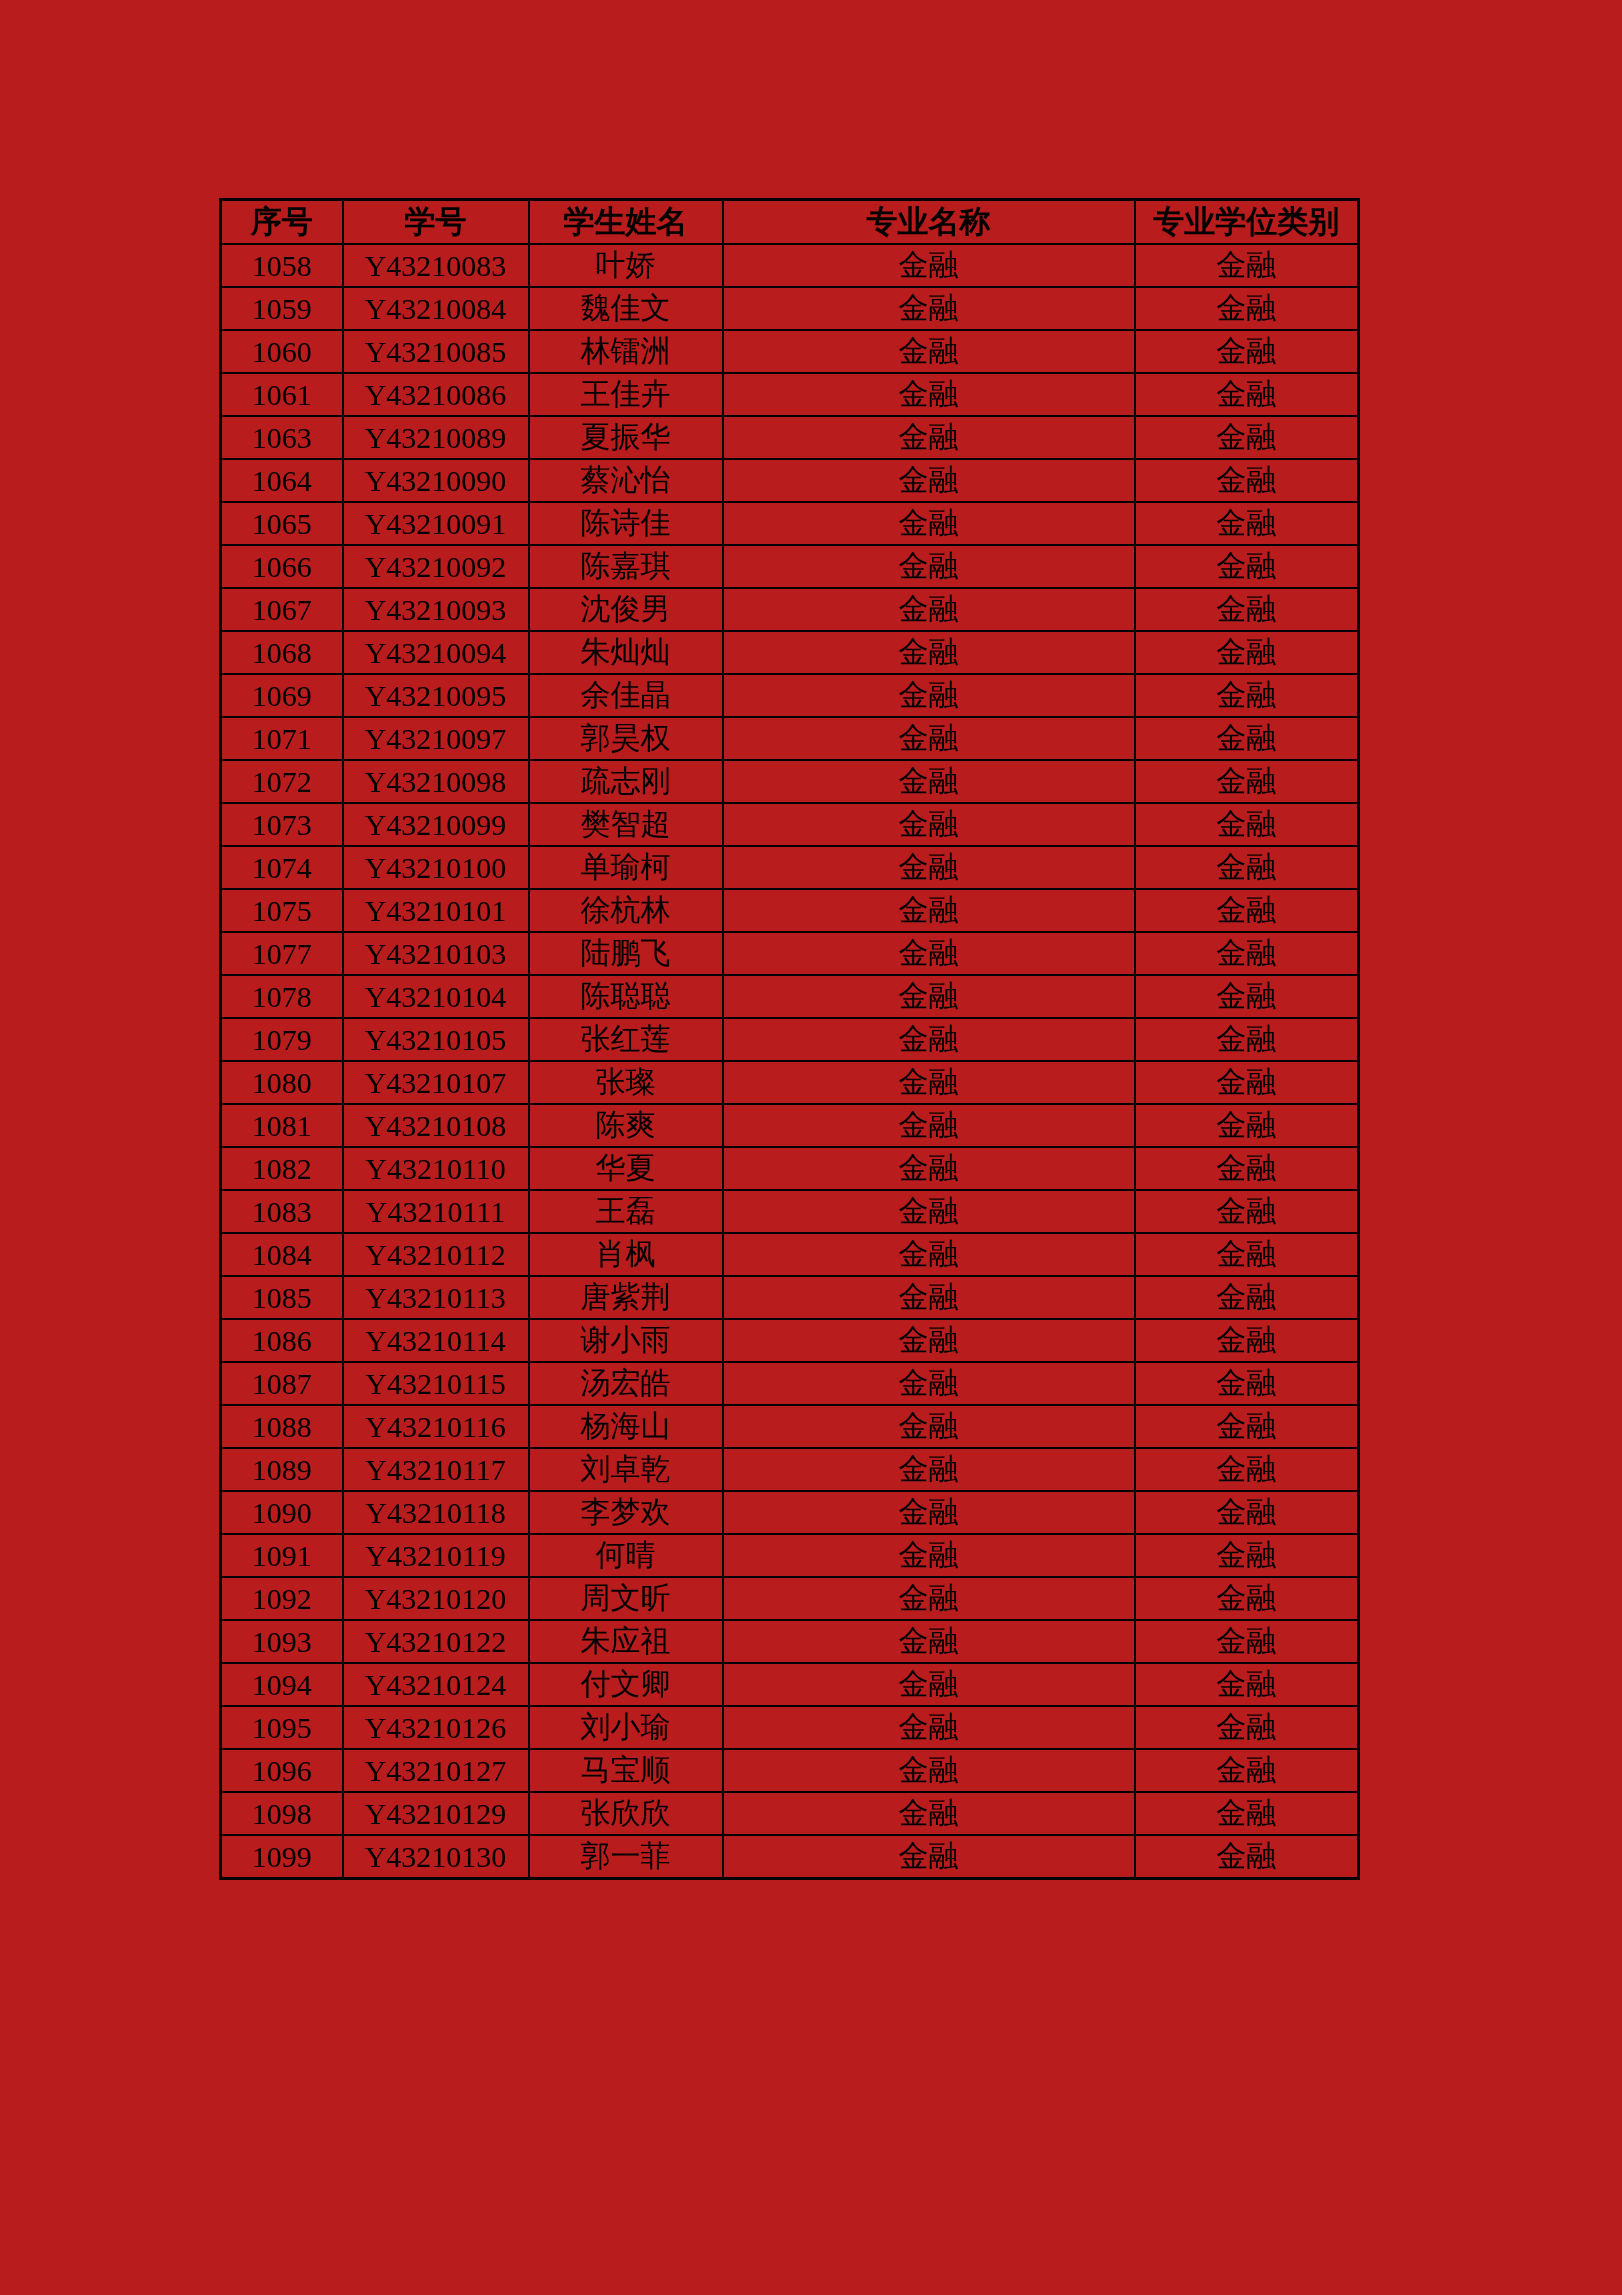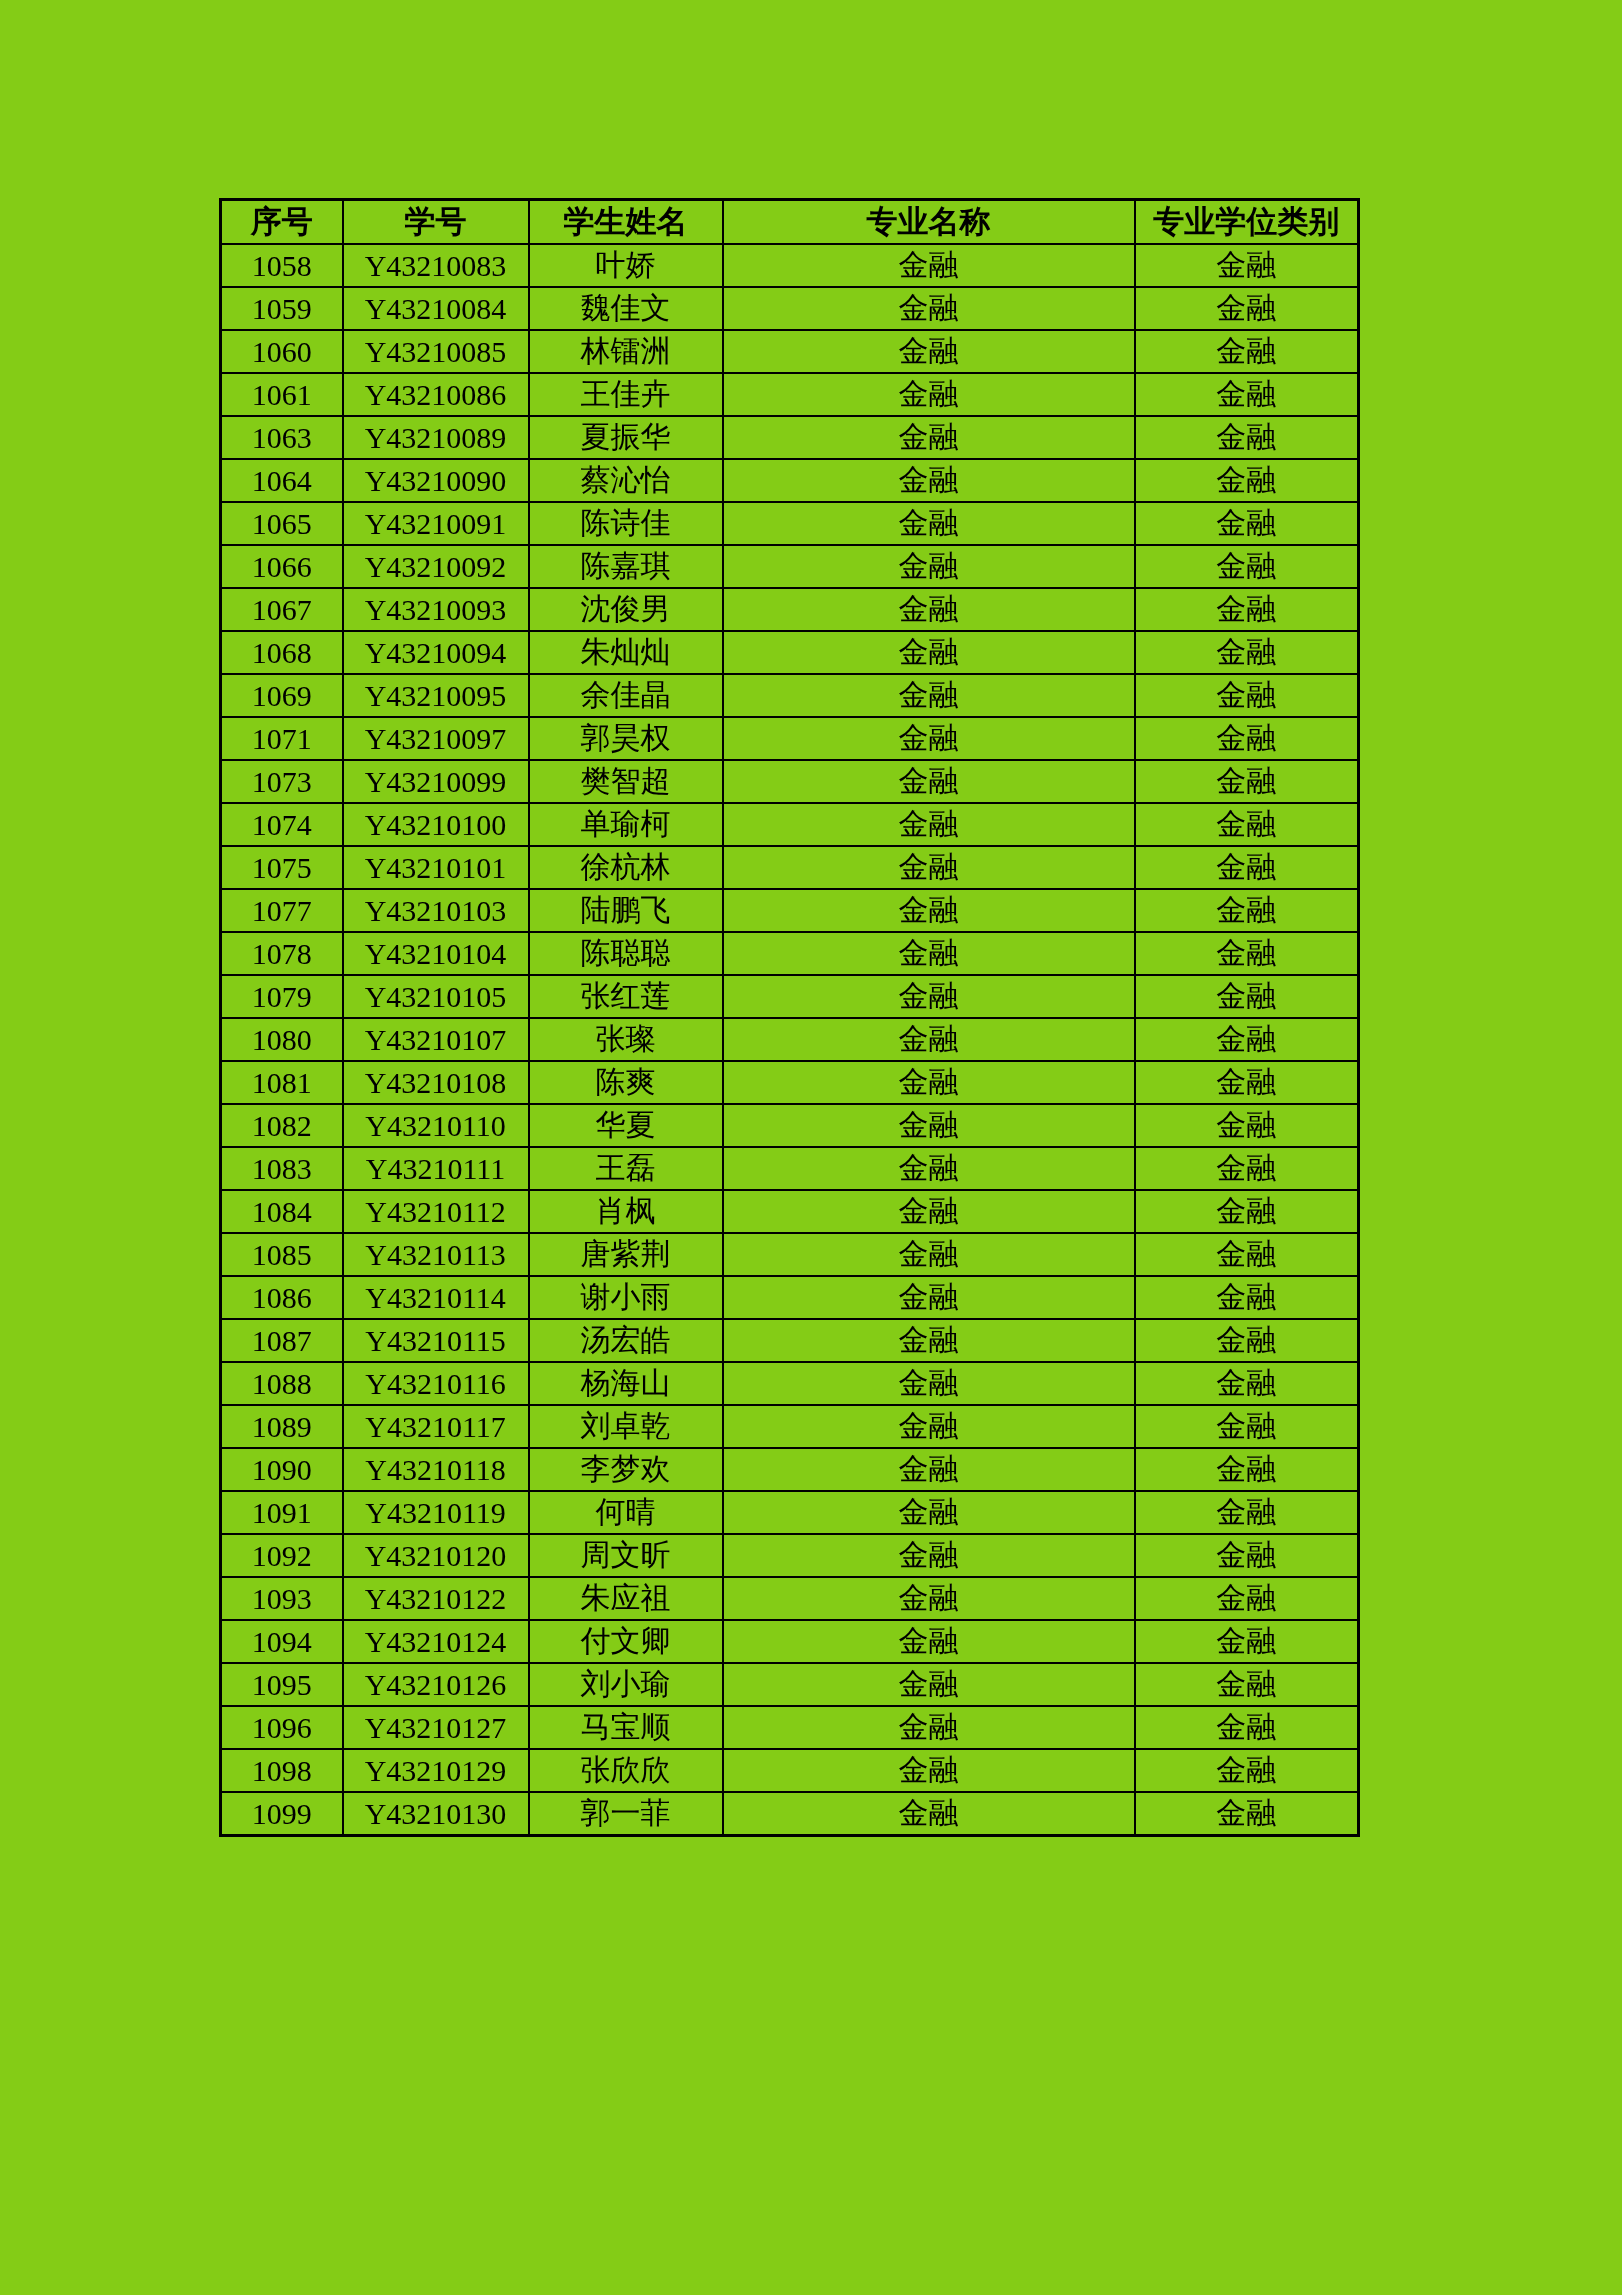--- a/index.html
+++ b/index.html
@@ -1,20 +1,20 @@
 <!DOCTYPE html>
 <html style="font-size:10.5px"><head>
 <meta charset="utf-8">
 <style>
   html, body { margin: 0; padding: 0; background: #888; }
   .page {
     position: relative;
     width: 1623px;
     height: 2295px;
-    background: #84cc16;
+    background: #b91c1c;
     font-family: "Liberation Serif", "DejaVu Serif", serif;
     color: #000;
     overflow: hidden;
   }
   table.roster {
     position: absolute;
     left: 219px;
     top: 198px;
     width: 1138px;
     border-collapse: collapse;
@@ -153,20 +153,27 @@
 
 
     <tr>
       <td>1071</td>
       <td>Y43210097</td>
       <td>郭昊权</td>
       <td>金融</td>
       <td>金融</td>
     </tr>
 
+    <tr>
+      <td>1072</td>
+      <td>Y43210098</td>
+      <td>疏志刚</td>
+      <td>金融</td>
+      <td>金融</td>
+    </tr>
 
     <tr>
       <td>1073</td>
       <td>Y43210099</td>
       <td>樊智超</td>
       <td>金融</td>
       <td>金融</td>
     </tr>
 
     <tr>

